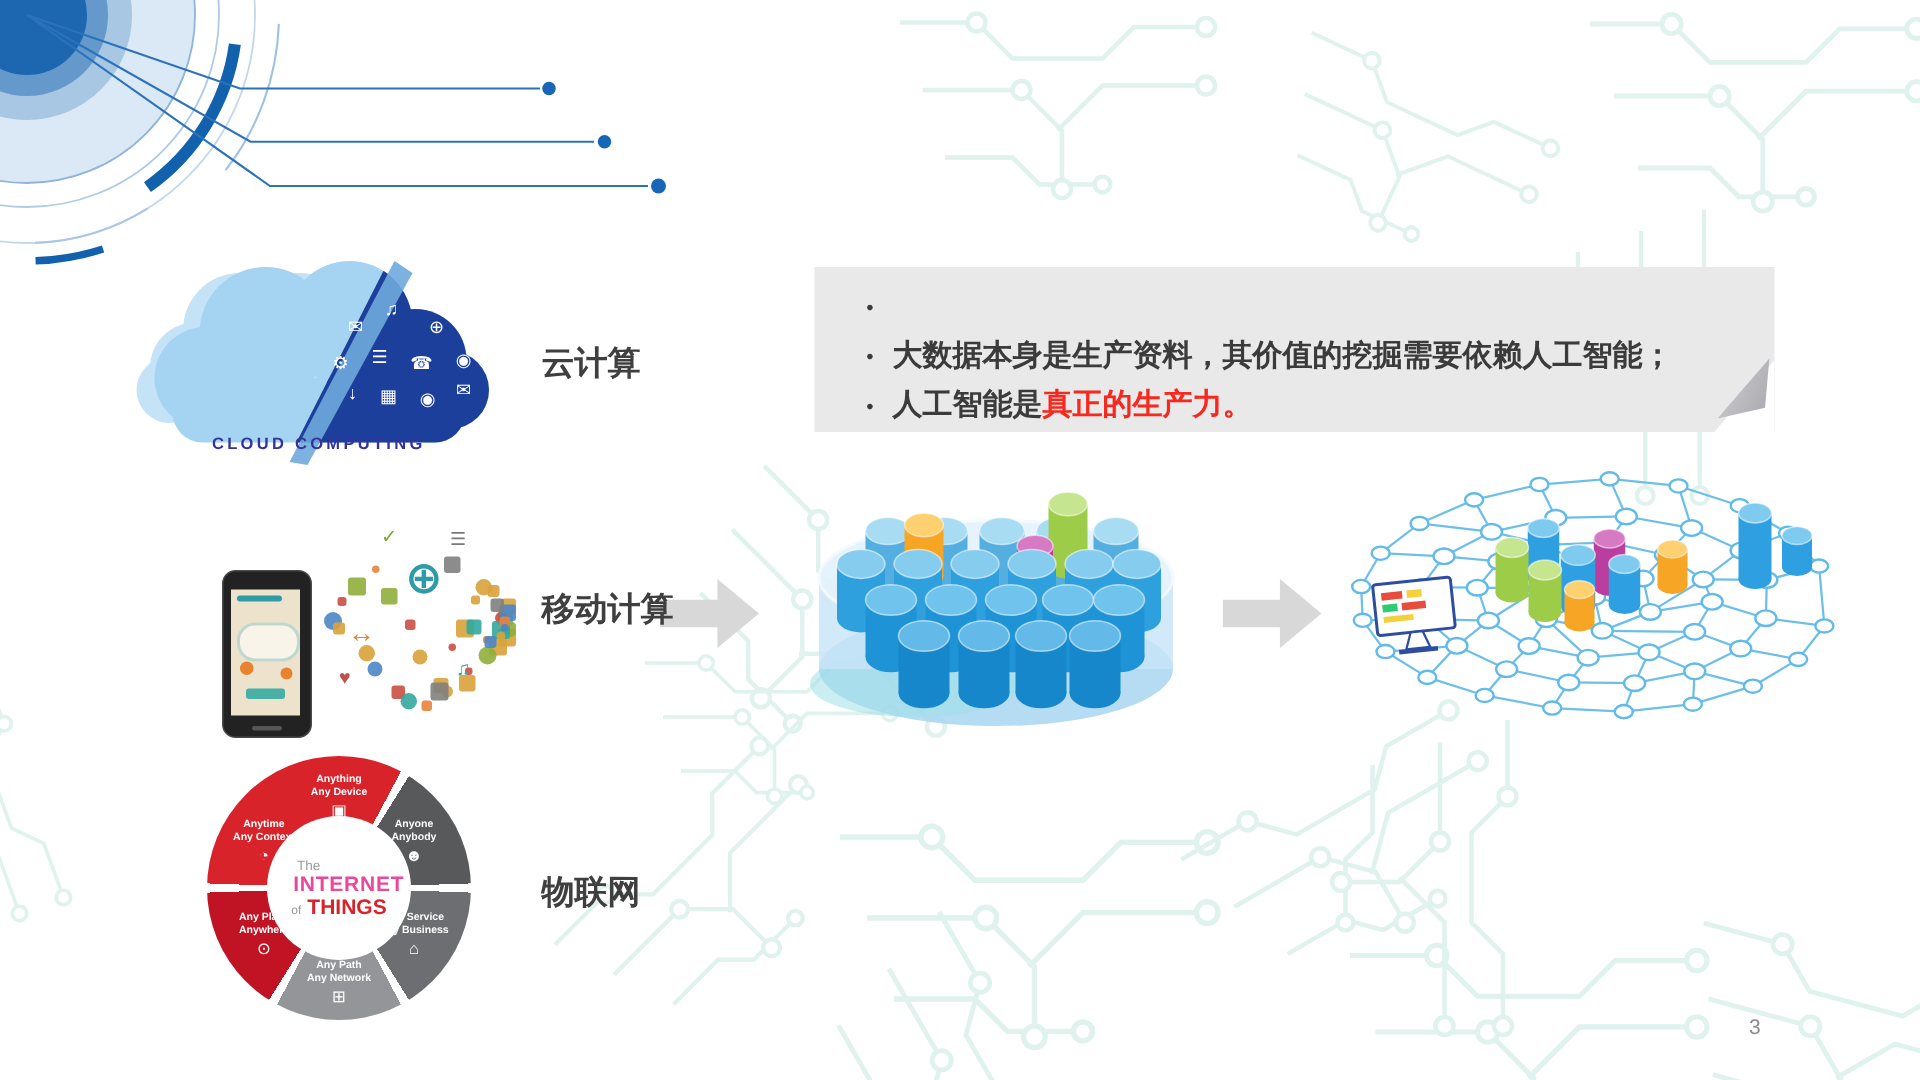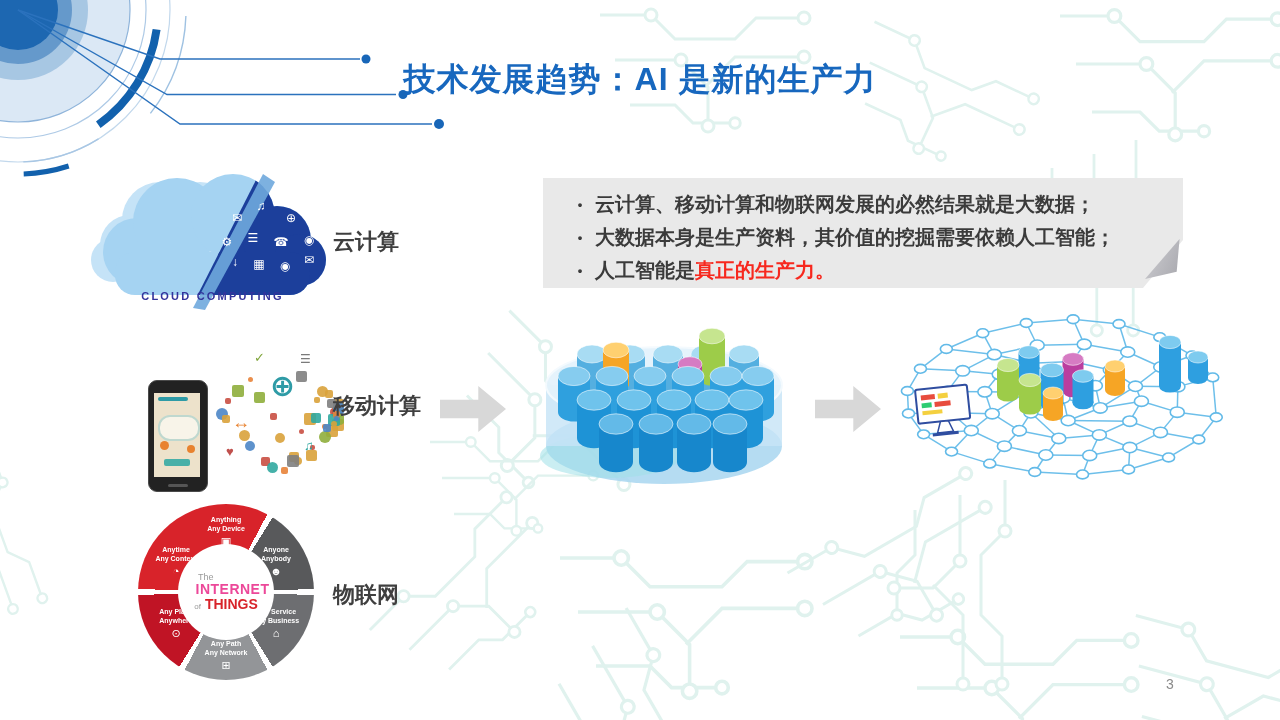--- a/index.html
+++ b/index.html
@@ -24,21 +24,21 @@
   .bullet-row{display:flex;line-height:33px;font-size:20px;font-weight:bold;color:#3B3B3B;}
   .bullet-dot{width:30px;text-align:center;font-size:13px;}
   .hl-red{color:#F7281E;}
   .note-cut{position:absolute;right:0;bottom:0;width:40px;height:48px;background:#fff;
     clip-path:polygon(100% 0,100% 100%,0 100%);}
   .note-fold{position:absolute;right:2px;bottom:9px;width:36px;height:40px;
     background:linear-gradient(115deg,#cfcfd3,#a7a7ad);
     clip-path:polygon(96% 0,0 100%,88% 82%);}
 
   
-  .item-label{position:absolute;font-size:22px;font-weight:bold;color:#3F3F3F;z-index:3;}
+  .item-label{position:absolute;font-size:22px;font-weight:bold;color:#3F3F3F;z-index:3;margin-left:28px;}
 
   
   #cloud-fig{position:absolute;left:85px;top:160px;z-index:2;}
   .cloud-caption{position:absolute;left:125px;top:290px;width:175px;text-align:center;z-index:2;
     font-size:11px;font-weight:bold;letter-spacing:2.2px;color:#33339B;}
 
   
   #mobile-fig{position:absolute;left:140px;top:335px;width:205px;height:158px;z-index:2;}
   .phone{position:absolute;left:8px;top:45px;width:58px;height:110px;background:#222;
     border:1px solid #4a4a4a;border-radius:9px;}
@@ -137,26 +137,24 @@
     <g stroke="#2B72BD" stroke-width="1.4" fill="none">
       <path d="M18,10 L160,59 H360"></path>
       <path d="M18,10 L167,94.5 H396"></path>
       <path d="M18,10 L180,124 H432"></path>
     </g>
     <circle cx="366" cy="59" r="4.5" fill="#1866B8"></circle>
     <circle cx="403" cy="94.5" r="4.5" fill="#1866B8"></circle>
     <circle cx="439" cy="124" r="5" fill="#1866B8"></circle>
   </svg>
 
-  <div class="slide-title">技术发展趋势：AI 是新的生产力</div>
 
   <div class="note-box">
     <div class="bullet-row">
       <span class="bullet-dot">•</span>
-      <span>云计算、移动计算和物联网发展的必然结果就是大数据；</span>
     </div>
     <div class="bullet-row">
       <span class="bullet-dot">•</span>
       <span>大数据本身是生产资料，其价值的挖掘需要依赖人工智能；</span>
     </div>
     <div class="bullet-row">
       <span class="bullet-dot">•</span>
       <span><span>人工智能是</span><span class="hl-red">真正的生产力。</span></span>
     </div>
     <div class="note-cut"></div>

